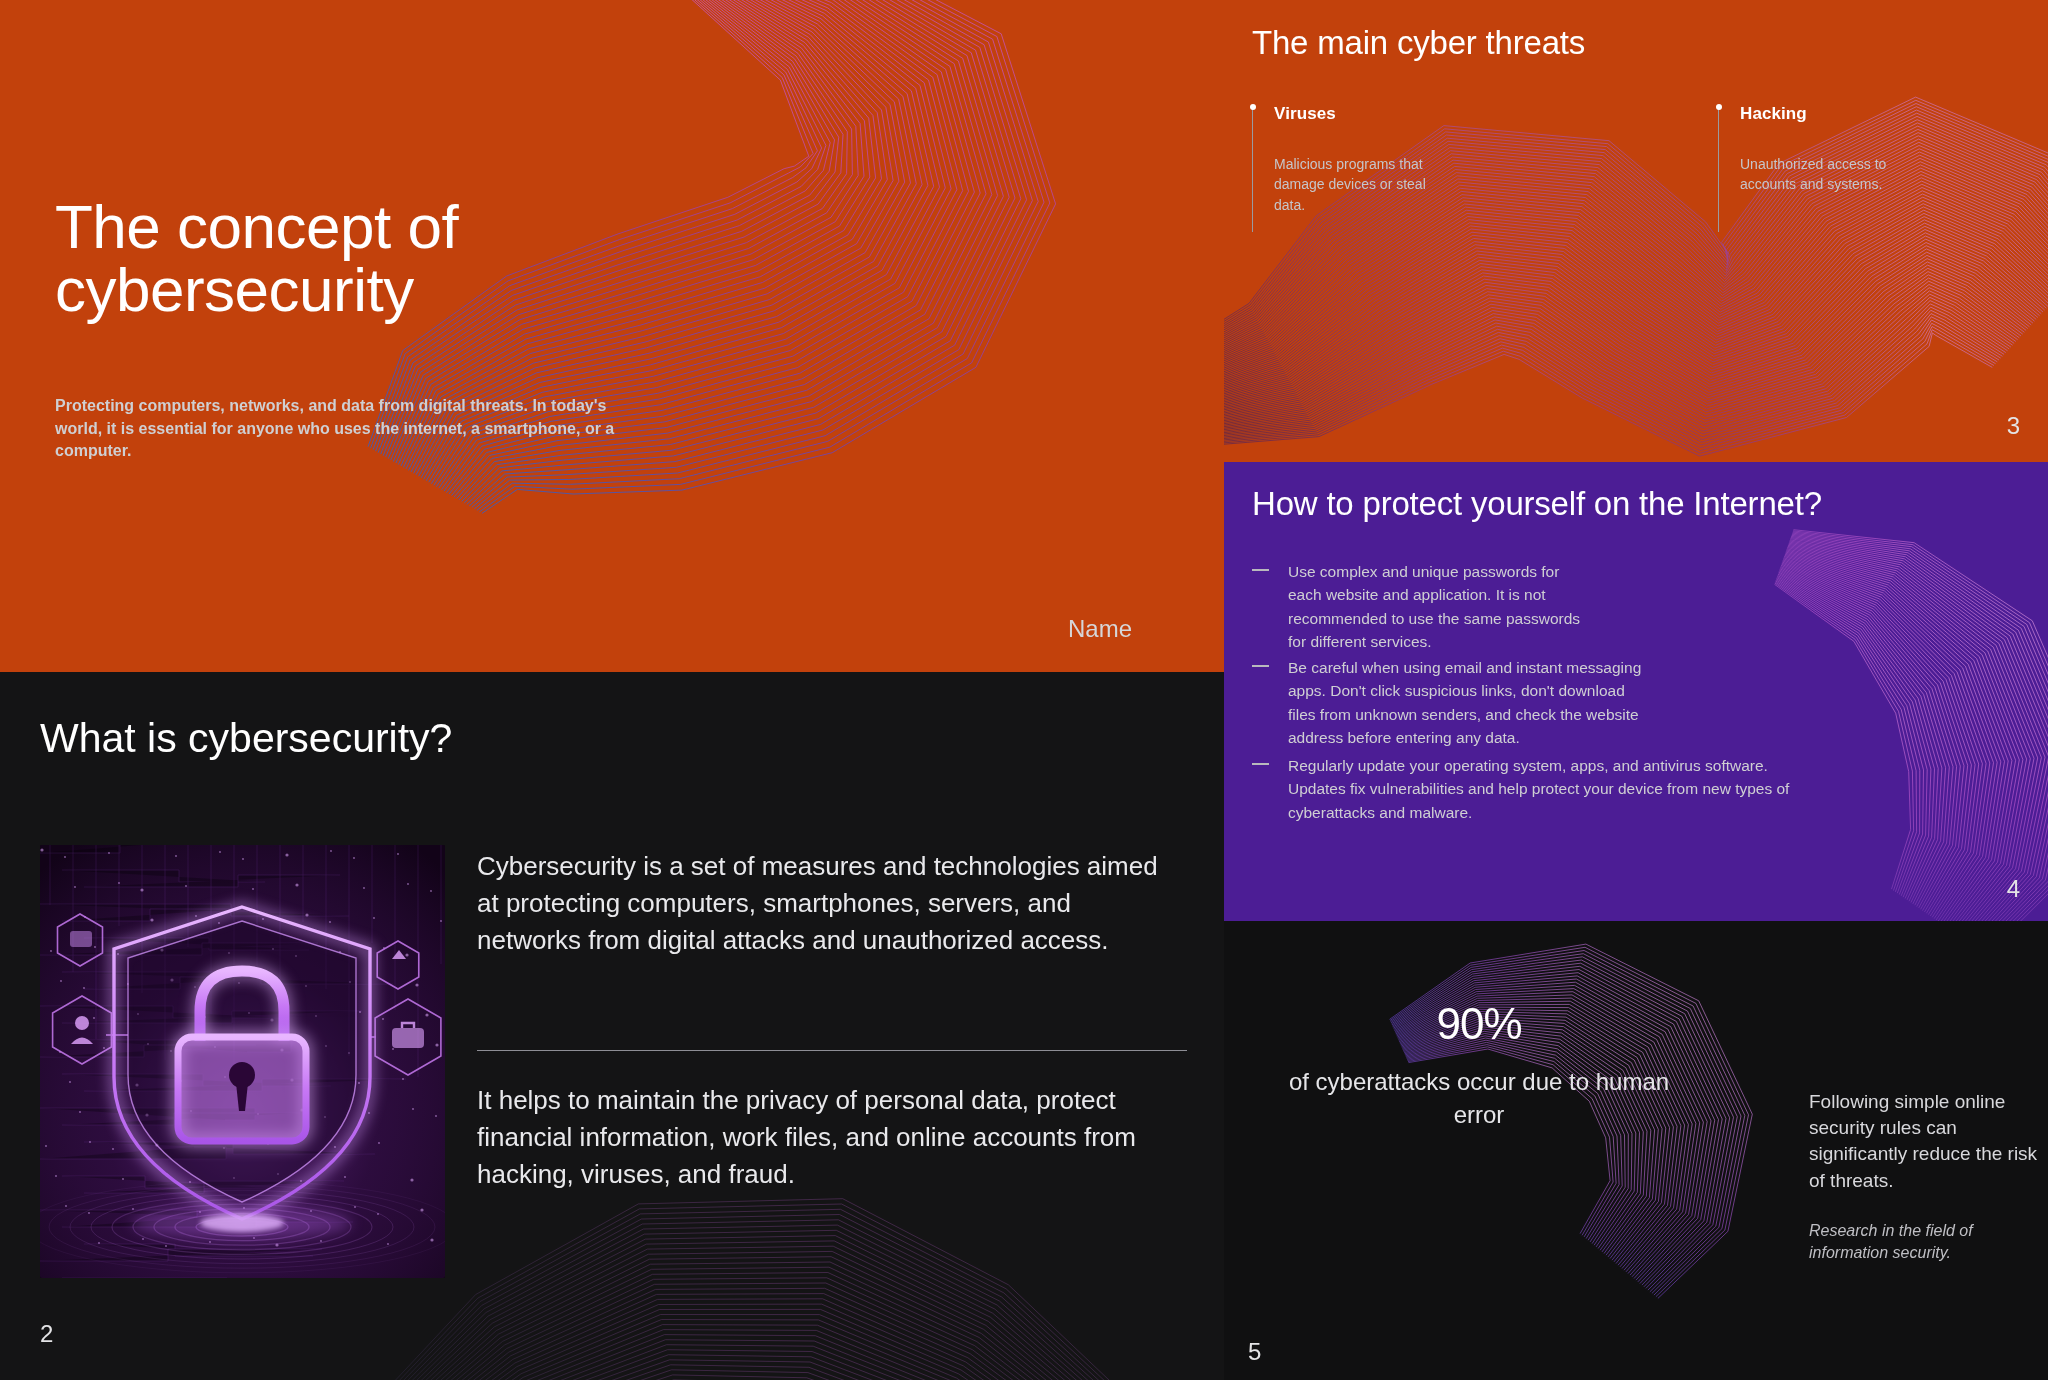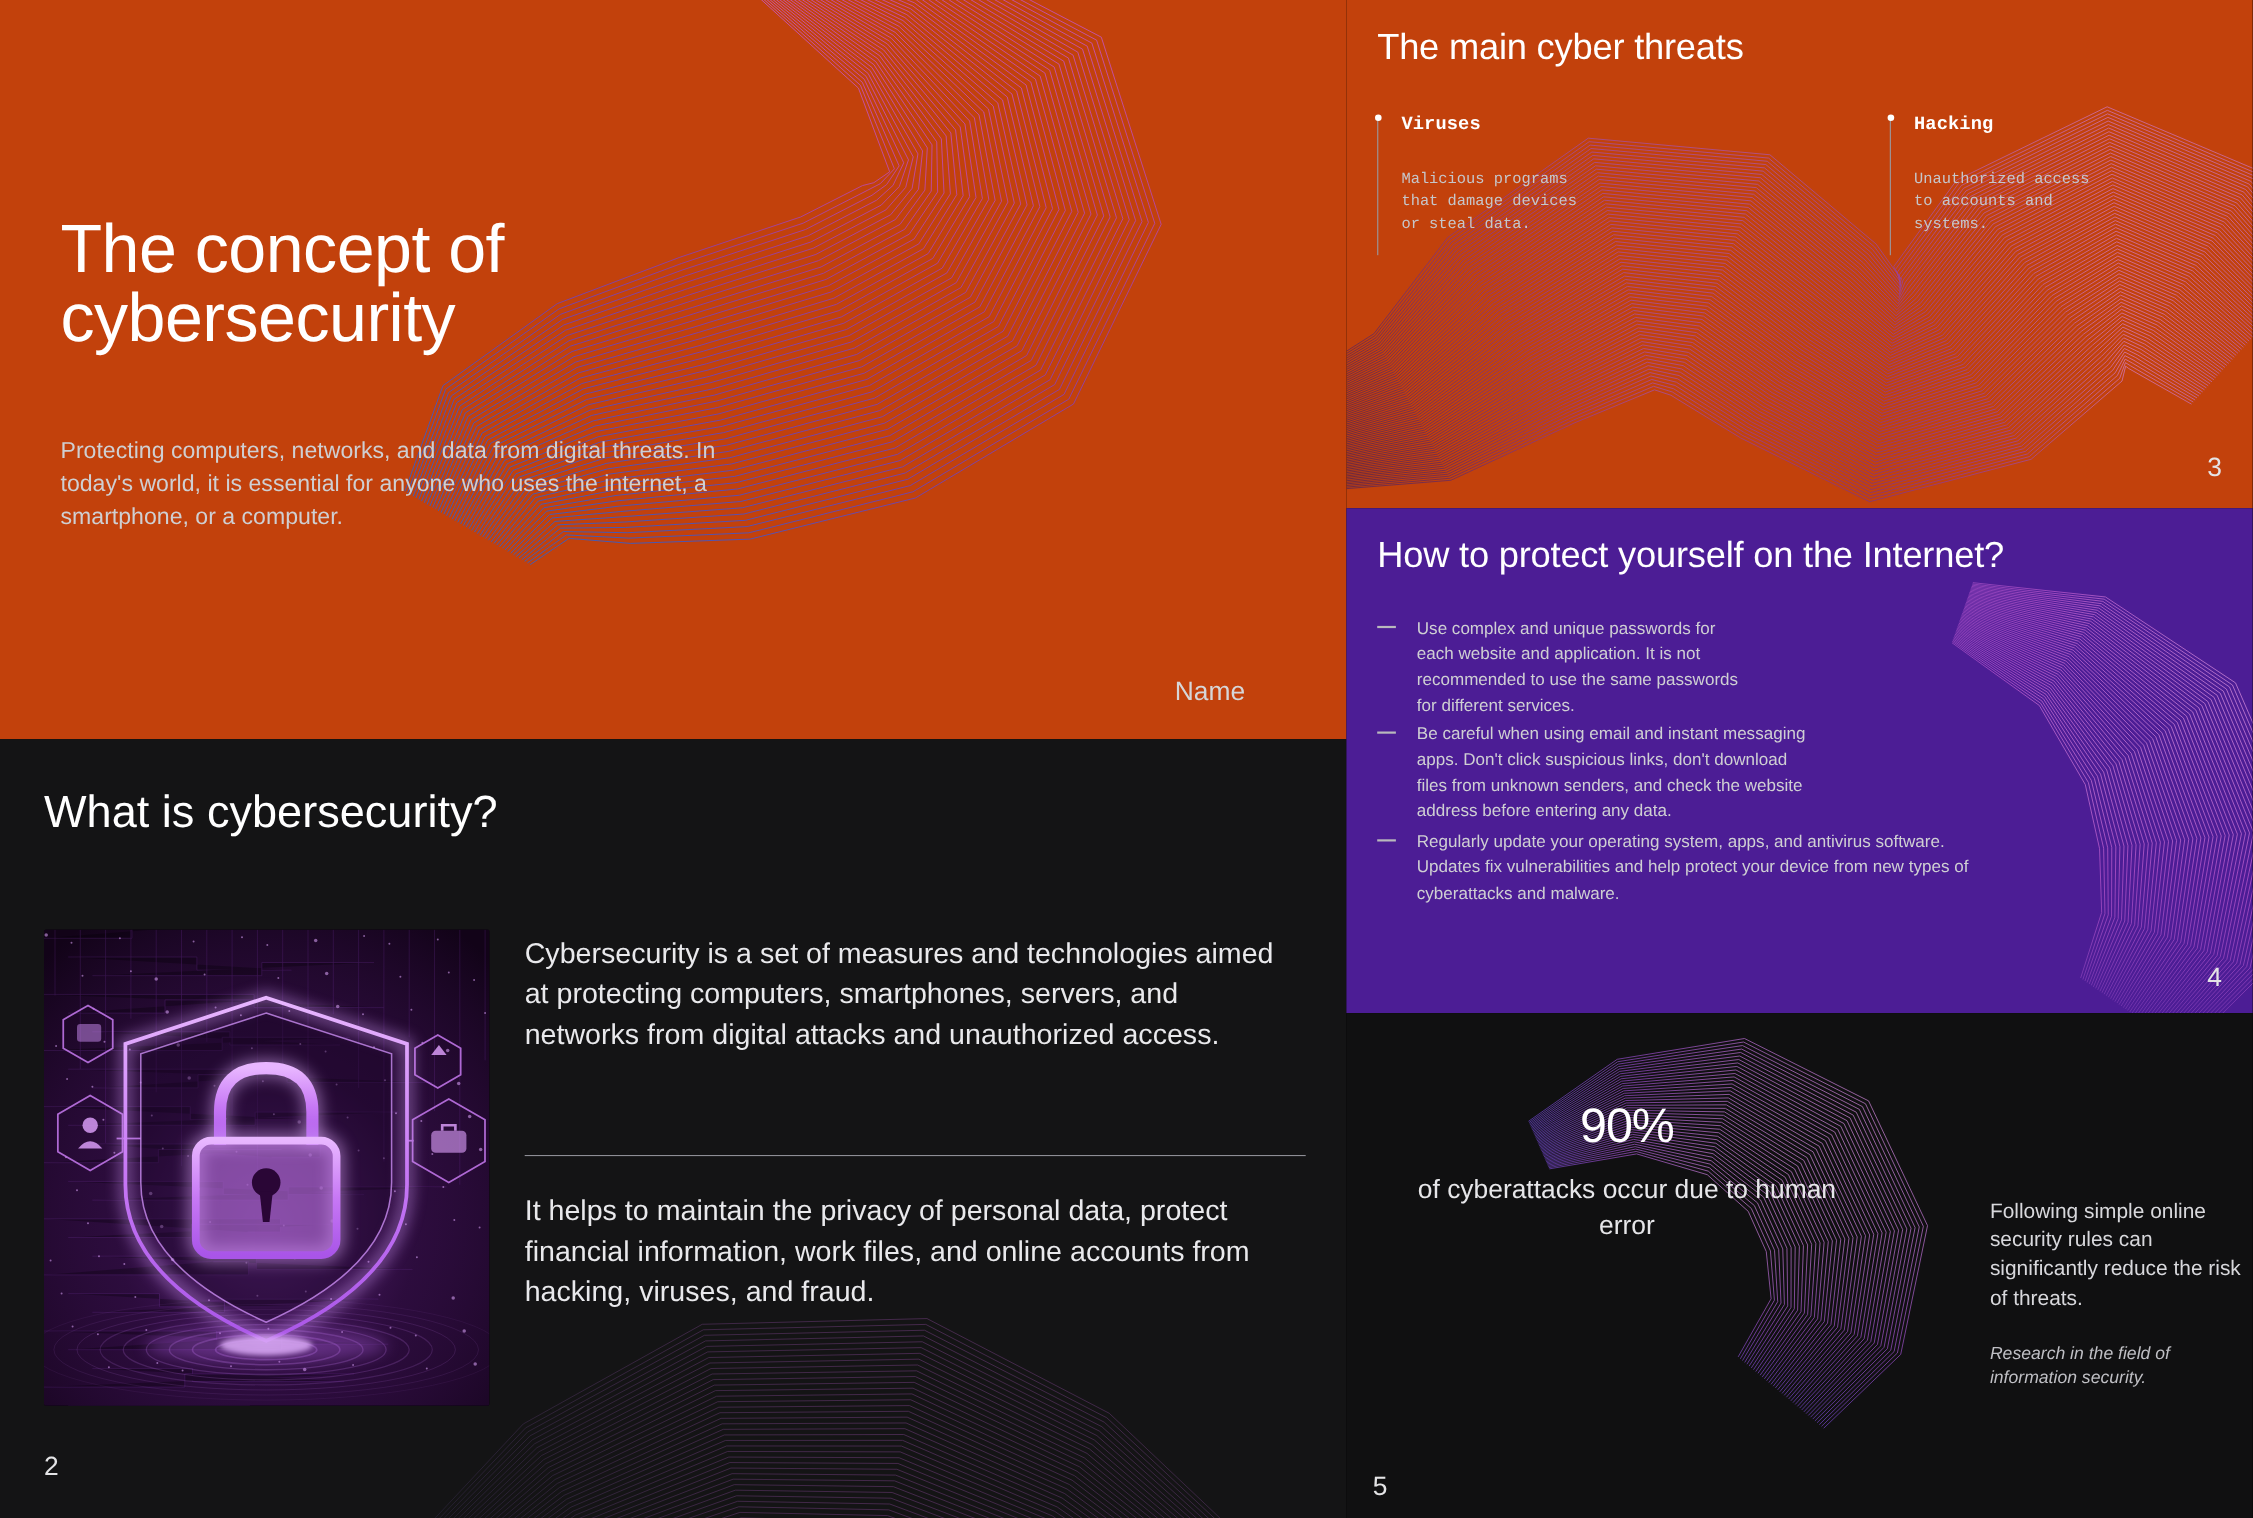--- a/index.html
+++ b/index.html
@@ -15,42 +15,42 @@
 
   
   #slide-title { left:0; top:0; width:1224px; height:672px; background:#c2410c; }
   #slide-title .title {
     position:absolute; left:55px; top:195px;
     font-size:62px; line-height:1.02; color:#ffffff; font-weight:400;
     letter-spacing:-0.5px; white-space:pre-line;
   }
   #slide-title .subtitle {
     position:absolute; left:55px; top:395px; width:600px;
-    font-size:21px; line-height:1.42; color:#cfcfd2; font-weight:400;
+    font-size:16px; line-height:1.42; color:#cfcfd2; font-weight:700;
   }
   #slide-title .name {
     position:absolute; left:1100px; top:615px; transform:translateX(-50%);
     font-size:24px; color:#d6d6d8;
   }
 
   
   #slide-what { left:0; top:672px; width:1224px; height:708px; background:#141415; }
   .shieldbox {
     position:absolute; left:40px; top:845px; width:405px; height:433px;
     background:#0d0511; overflow:hidden; border-radius:2px;
   }
   .pagenum { position:absolute; font-size:24px; color:#e4e4e6; }
 
   
   #slide-threats { left:1224px; top:0; width:824px; height:462px; background:#c2410c; }
   #slide-threats .heading {
     position:absolute; left:28px; top:24px;
     font-size:33px; color:#ffffff; font-weight:400; letter-spacing:-0.2px;
   }
-  .threat { position:absolute; top:104px; padding-left:22px;font-family:Liberation Mono, monospace; }
+  .threat { position:absolute; top:104px; padding-left:22px; }
   .threat .vline {
     position:absolute; left:0; top:4px; width:1px; height:124px;
     background:#9a9aa0;
   }
   .threat .dot {
     position:absolute; left:-2.5px; top:0px; width:6px; height:6px;
     border-radius:50%; background:#ffffff;
   }
   .threat .tname { font-size:17px; color:#ffffff; font-weight:700; letter-spacing:0.1px; }
   .threat .tdesc { margin-top:30px; font-size:14px; line-height:1.45; color:#c6c6ca; }

